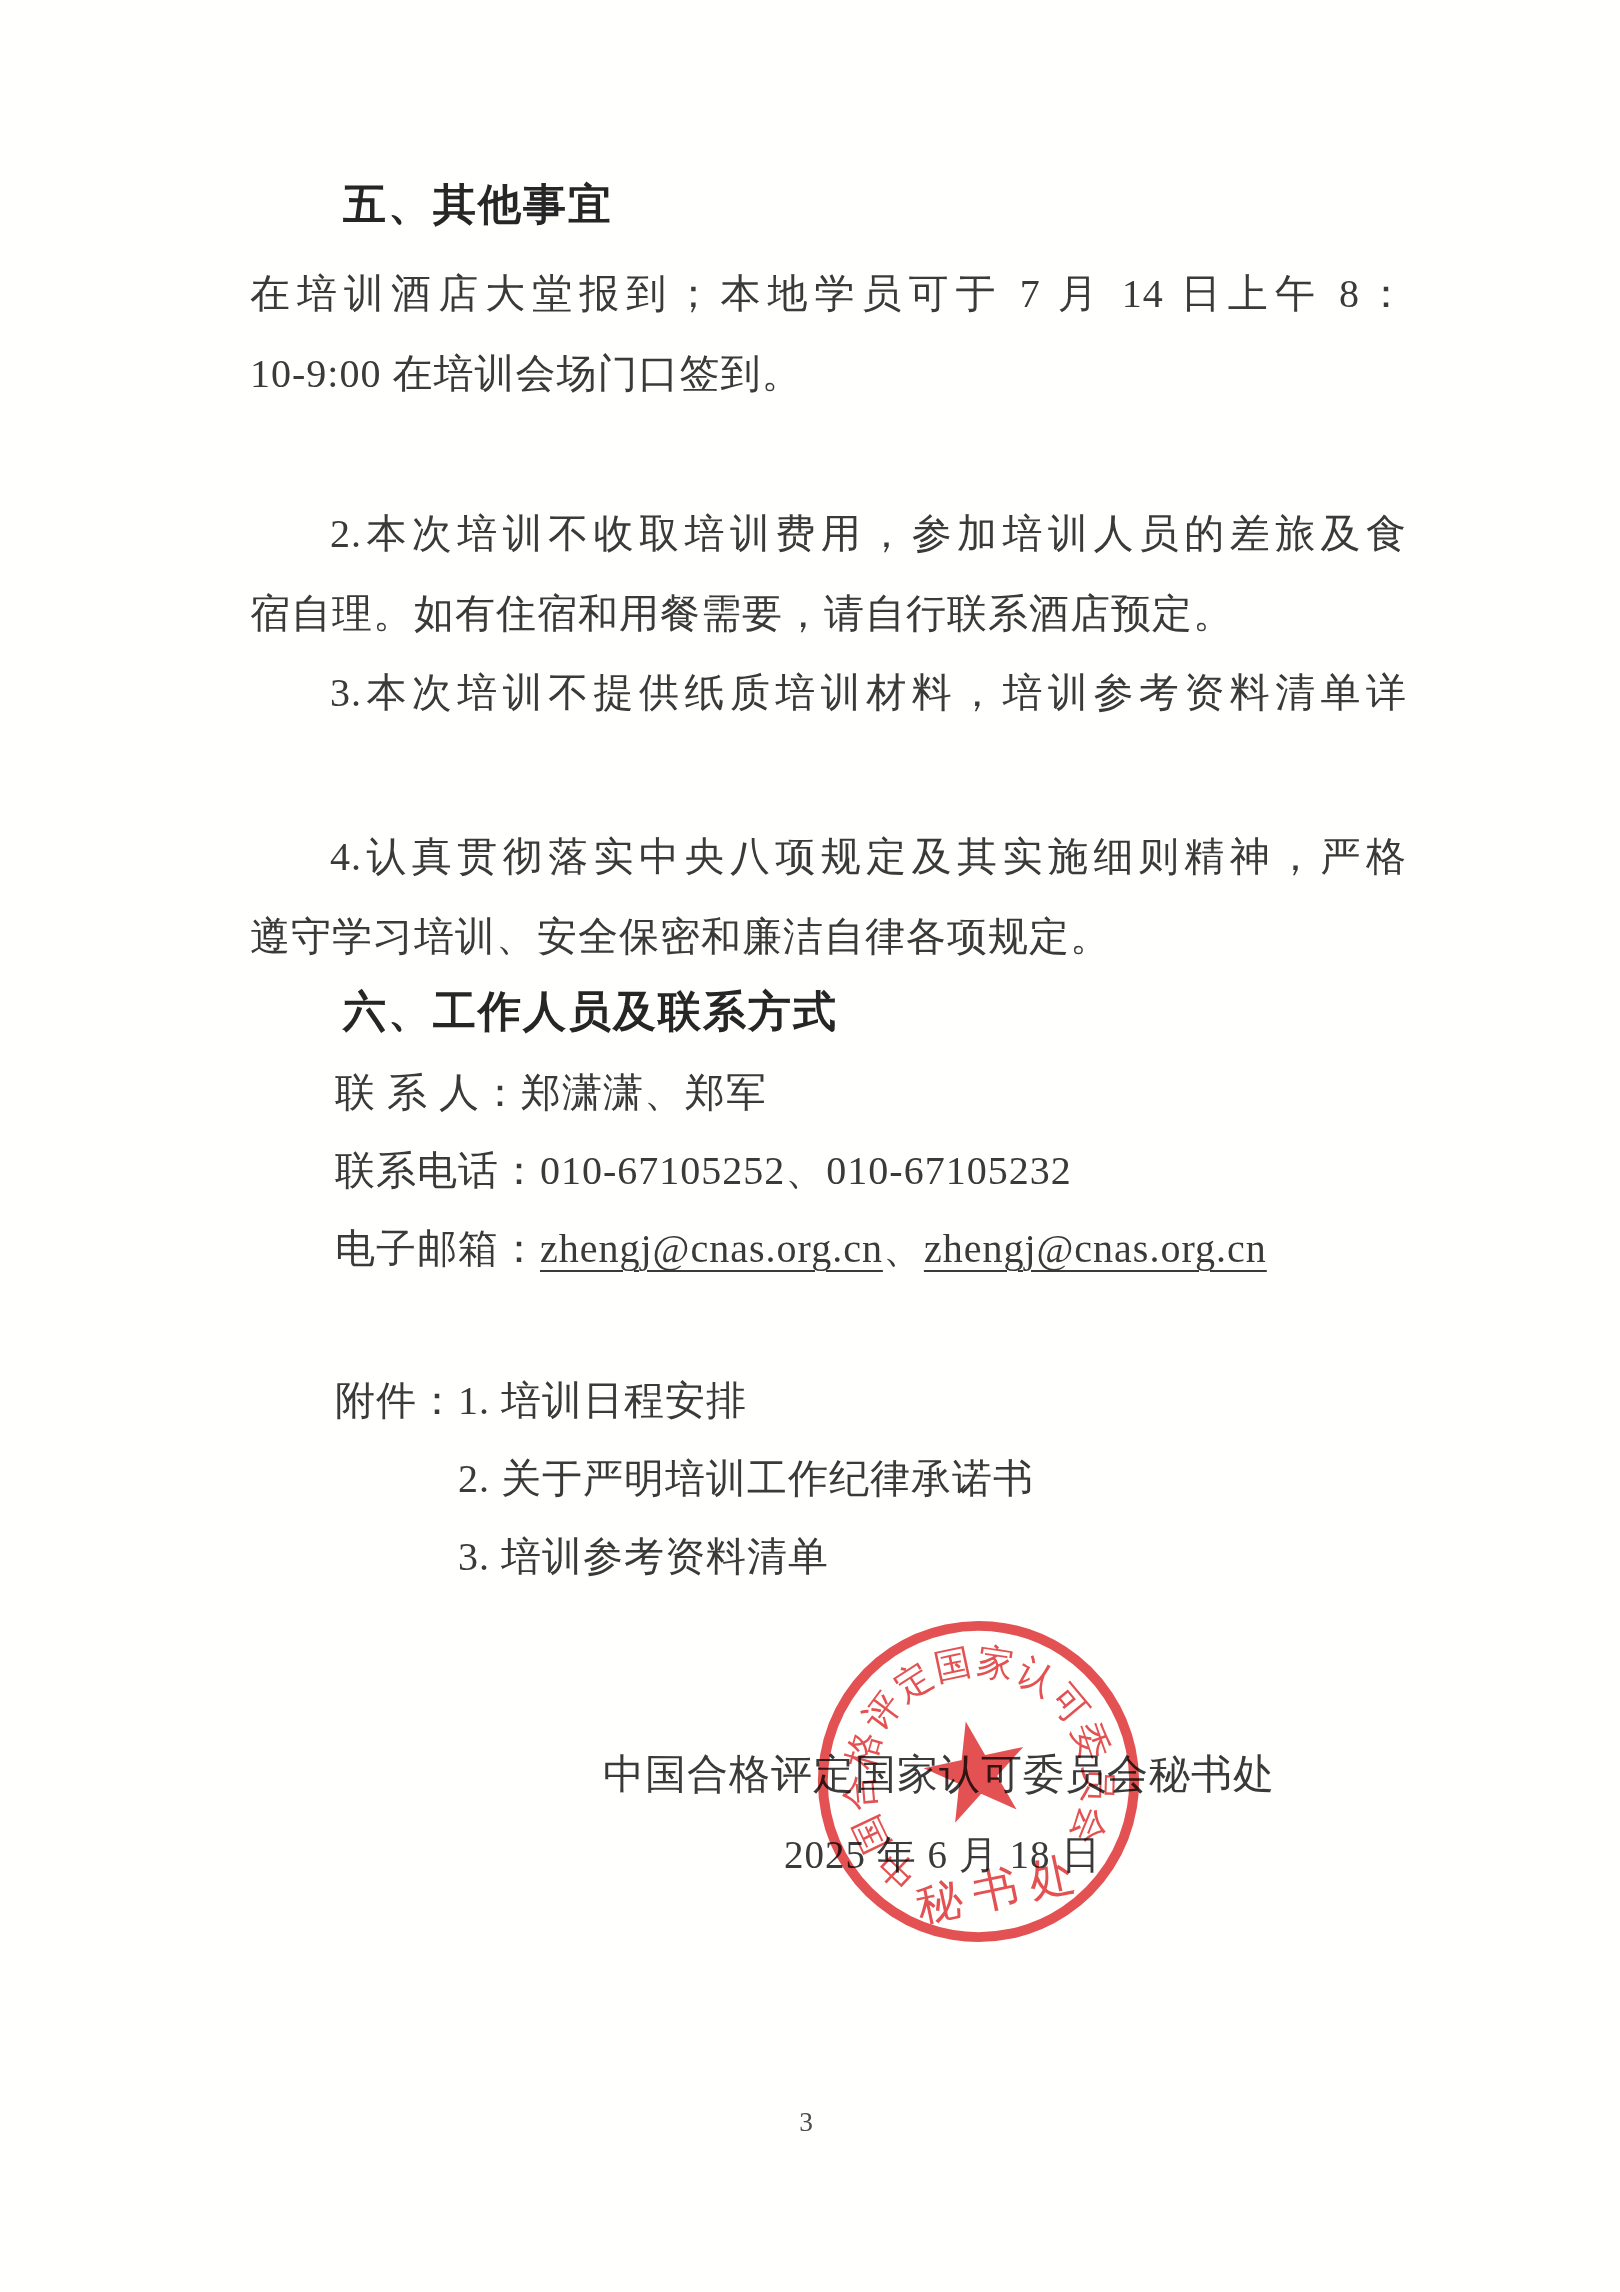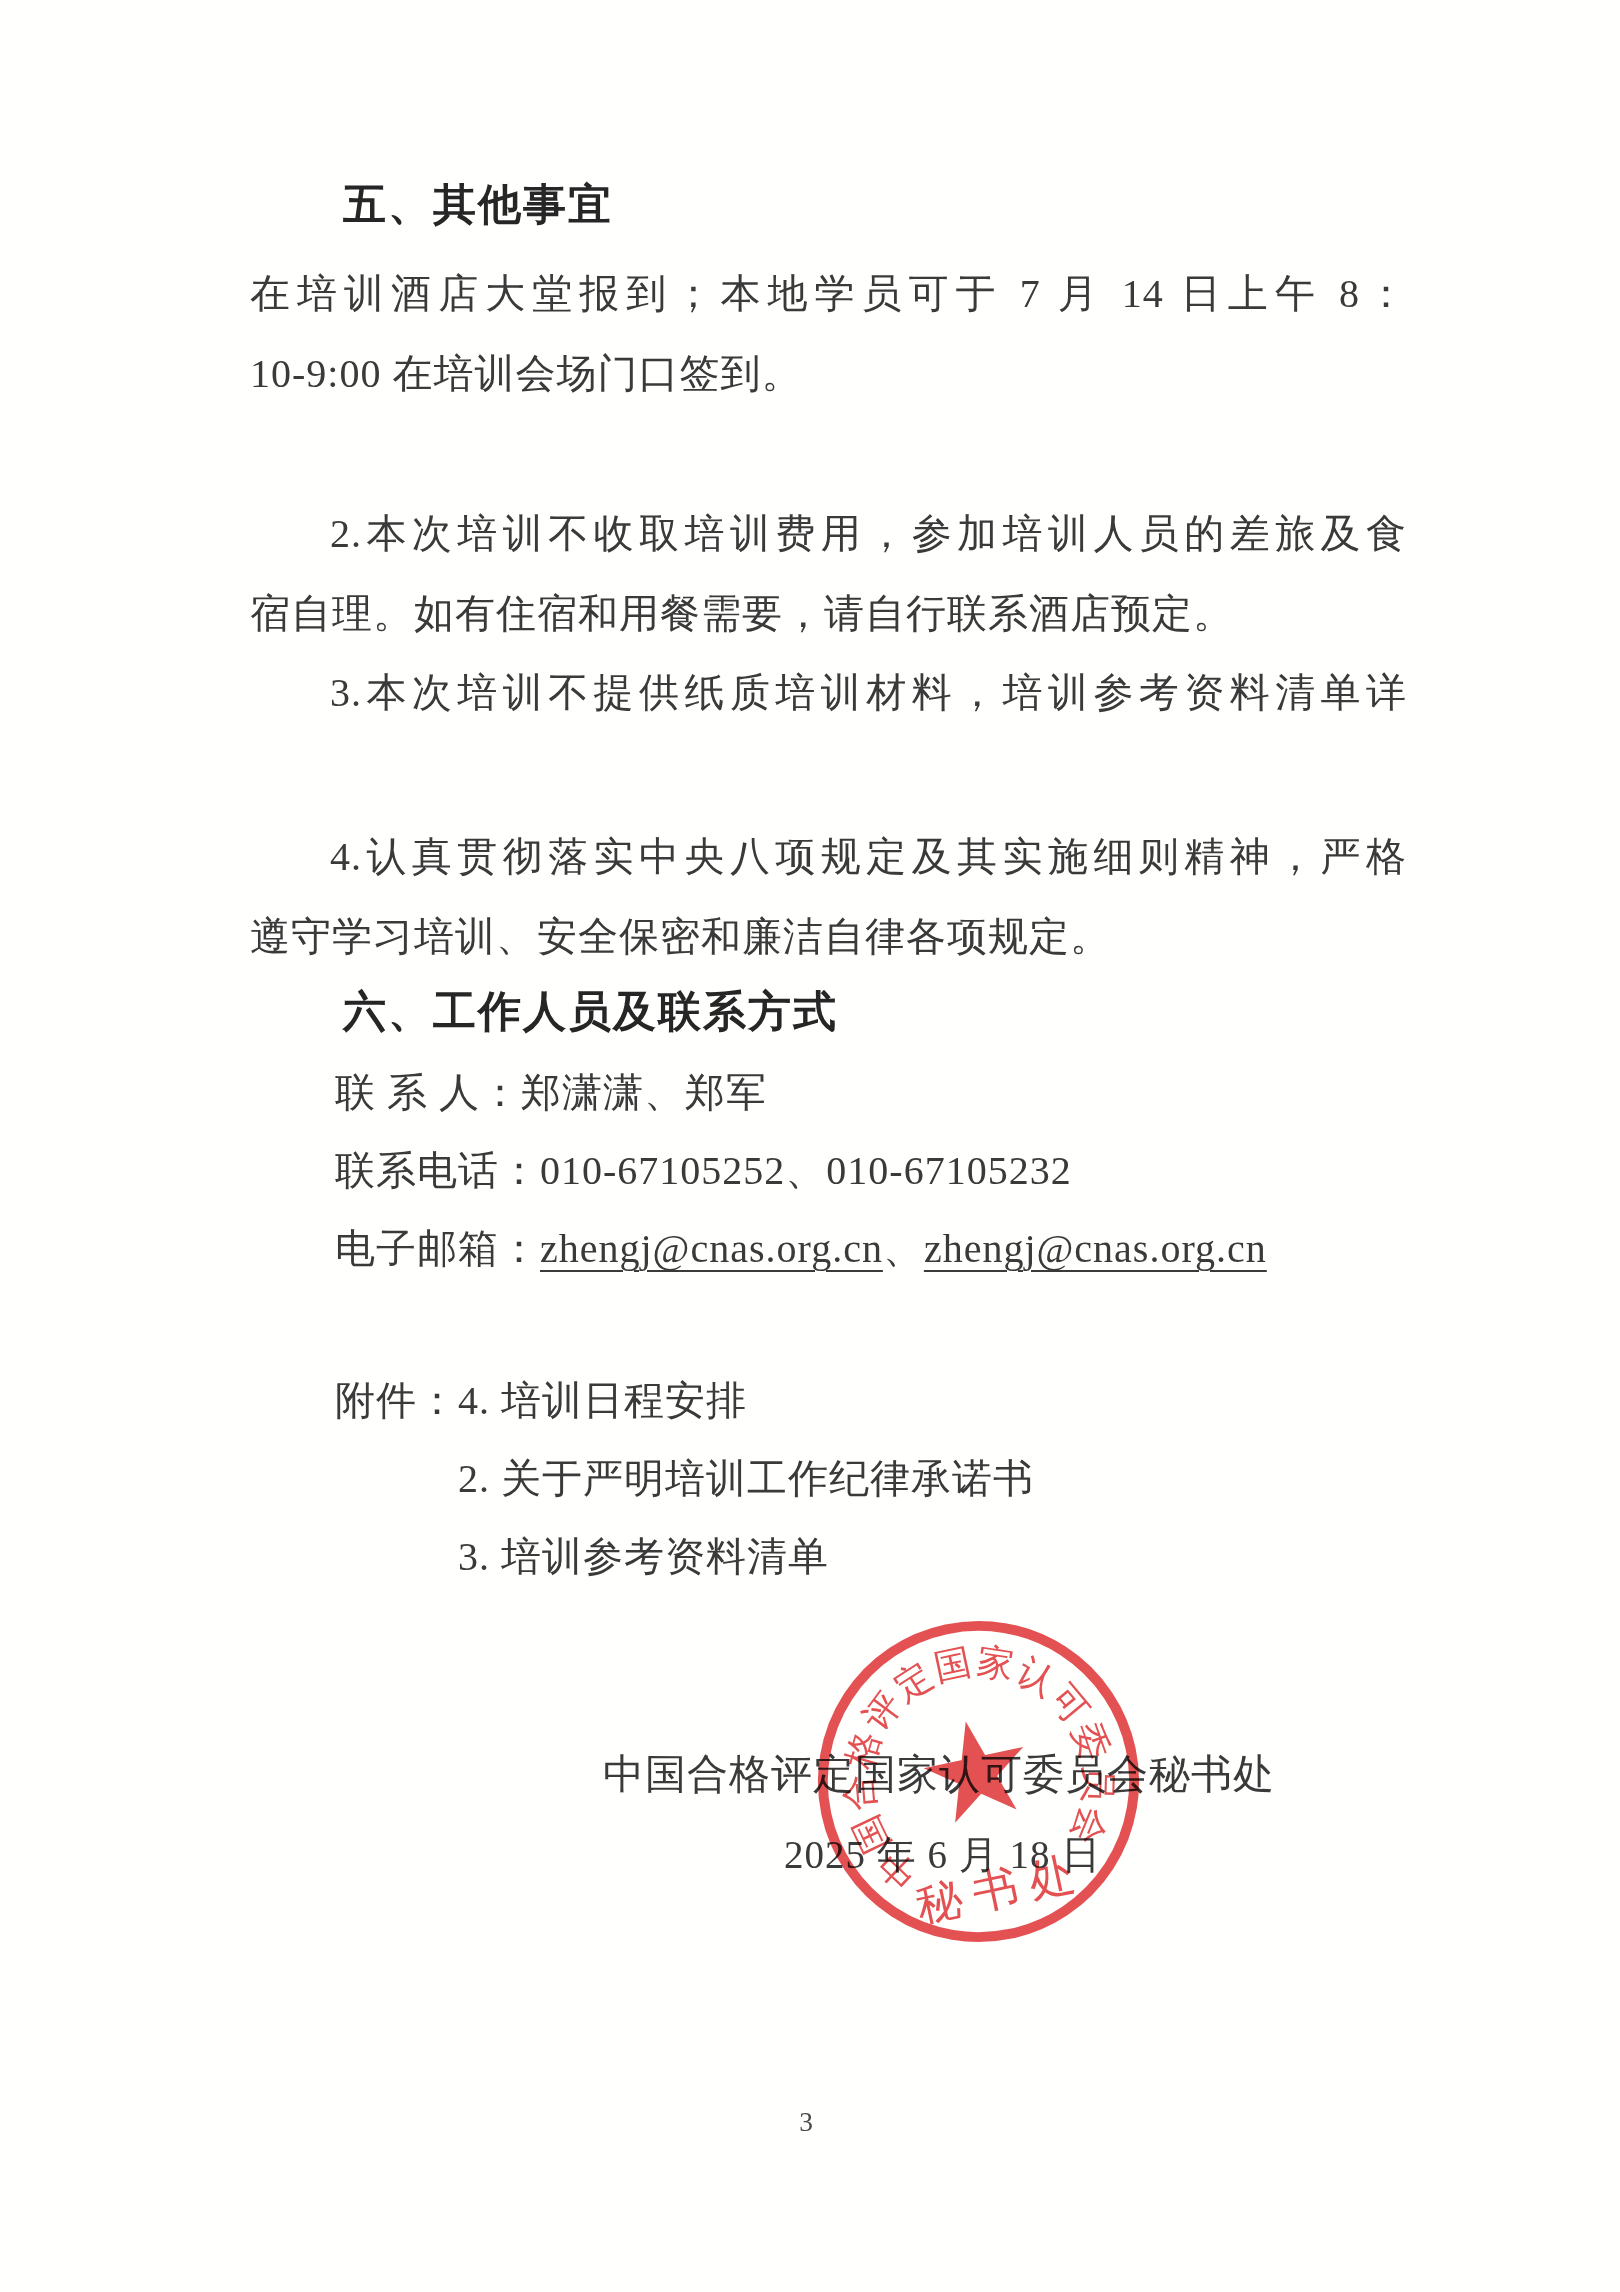--- a/index.html
+++ b/index.html
@@ -82,21 +82,21 @@
     <div class="contact-line">联 系 人：郑潇潇、郑军</div>
     <div class="contact-line">联系电话：010-67105252、010-67105232</div>
     <div class="contact-line">
       <span>电子邮箱：</span><span class="email">zhengj@cnas.org.cn</span><span>、</span><span class="email">zhengj@cnas.org.cn</span>
     </div>
   </div>
 
   <div class="col attach" style="top:1362px;padding-left:85px;">
     <div class="attach-label">附件：</div>
     <div class="attach-items">
-      <div class="attach-item">4. 培训日程安排</div>
+      <div class="attach-item">1. 培训日程安排</div>
       <div class="attach-item">2. 关于严明培训工作纪律承诺书</div>
       <div class="attach-item">3. 培训参考资料清单</div>
     </div>
   </div>
 
   <div class="sig" style="left:603px;top:1750px;">中国合格评定国家认可委员会秘书处</div>
   <div class="date" style="left:784px;top:1831px;">2025 年 6 月 18 日</div>
 
   <svg class="stamp" viewBox="0 0 340 340" aria-hidden="true">
     <g transform="rotate(-12 170 170)">

